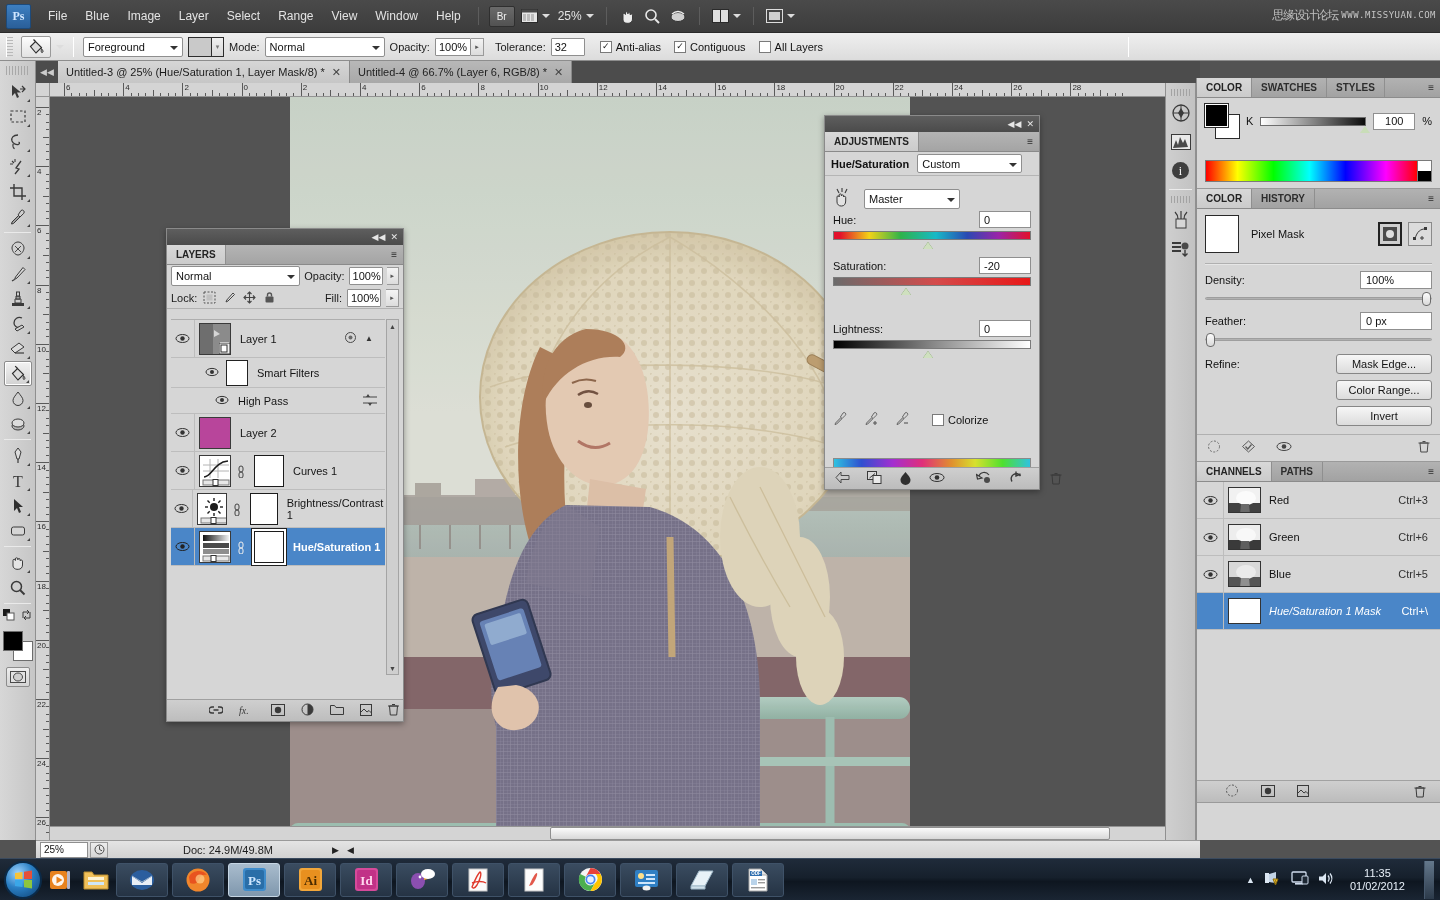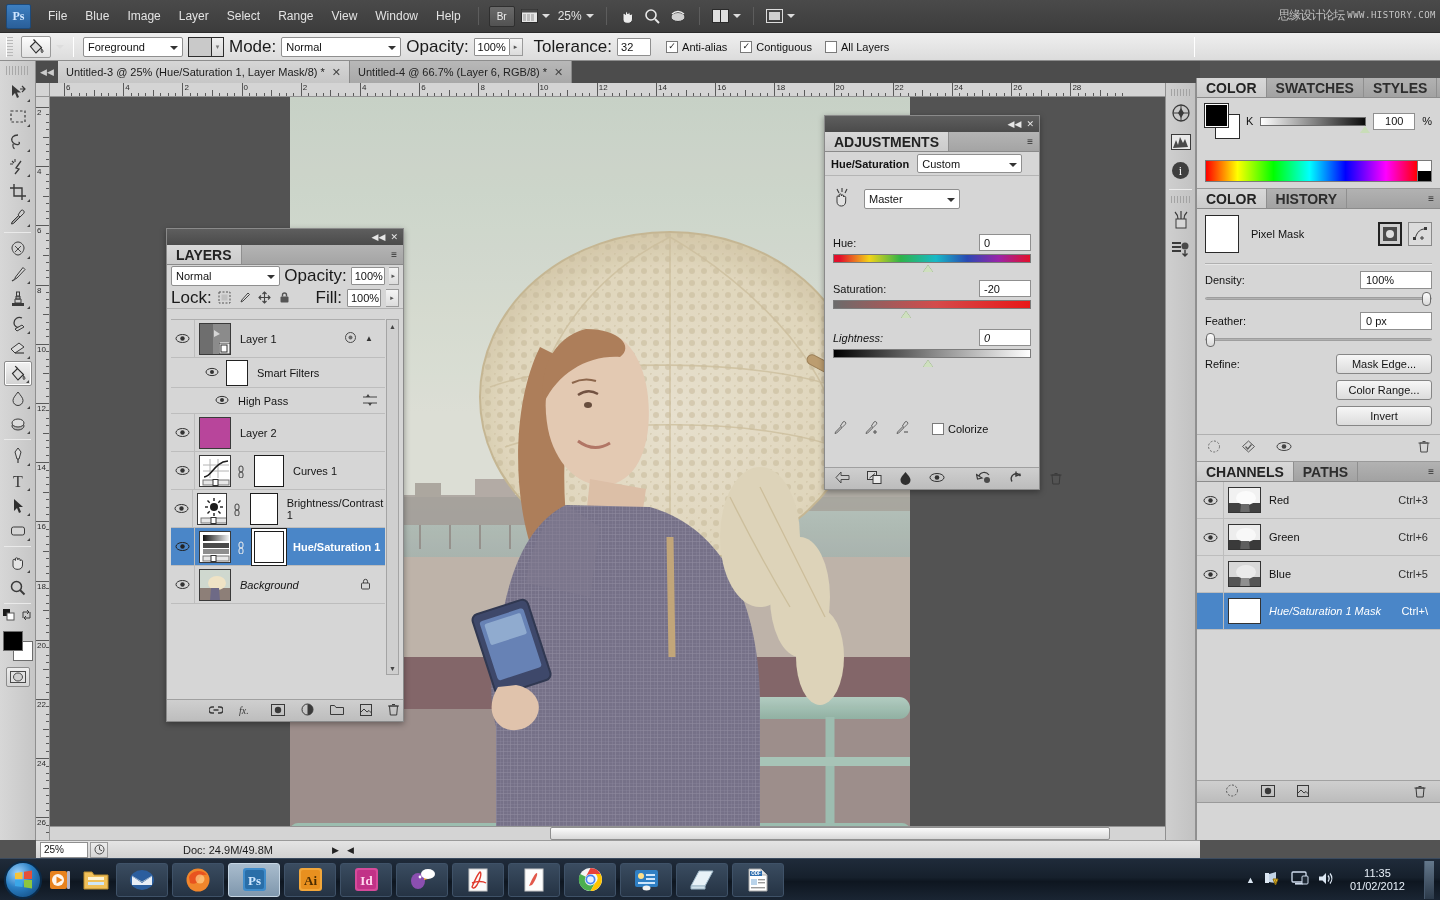--- a/index.html
+++ b/index.html
@@ -55,21 +55,21 @@
     display:flex;align-items:center;padding-left:6px;gap:5px;
   }
   .grip{width:7px;height:20px;background:
      repeating-linear-gradient(#b9b9b9 0 1px, transparent 1px 3px);
      border-left:1px solid #fff;margin-right:3px;}
   .tool-chip{
     width:30px;height:22px;background:linear-gradient(#fdfdfd,#e2e2e2);
     border:1px solid #9a9a9a;border-radius:2px;display:flex;align-items:center;justify-content:center;
   }
   .vsep{width:1px;height:20px;background:#b0b0b0;margin:0 4px;border-right:1px solid #fff;}
-  .lbl{font-size:17px;color:#1a1a1a;}
+  .lbl{font-size:11px;color:#1a1a1a;}
   select.sel, .fakesel{
     height:20px;background:#fff;border:1px solid #8f8f8f;border-radius:2px;
     font-size:11px;font-family:"Liberation Sans",sans-serif;color:#111;
     padding:0 16px 0 4px;position:relative;display:inline-flex;align-items:center;
   }
   .fakesel .ar{position:absolute;right:4px;top:8px;width:0;height:0;
     border-left:4px solid transparent;border-right:4px solid transparent;border-top:4px solid #333;}
   .inp{height:18px;background:#fff;border:1px solid #8f8f8f;border-radius:1px;
     font-size:11px;padding:0 3px;display:inline-flex;align-items:center;}
   .stepbtn{width:13px;height:18px;background:linear-gradient(#f4f4f4,#dcdcdc);
@@ -136,21 +136,21 @@
     background:linear-gradient(#e4e4e4,#d2d2d2);border-top:1px solid #9a9a9a;display:flex;align-items:center;}
   .st-zoom{width:48px;height:16px;background:#fff;border:1px solid #8f8f8f;margin-left:4px;font-size:10px;display:flex;align-items:center;padding-left:3px;}
   .st-btn{width:18px;height:16px;margin-left:2px;background:linear-gradient(#ececec,#d6d6d6);border:1px solid #9a9a9a;display:flex;align-items:center;justify-content:center;}
   .st-doc{flex:0 0 auto;margin-left:20px;font-size:11px;color:#1d1d1d;width:200px;text-align:center;}
   .st-tri{margin-left:4px;font-size:9px;color:#222;}
 
   
   .panel{position:absolute;background:#d6d6d6;border:1px solid #8a8a8a;box-shadow:0 2px 6px rgba(0,0,0,.35);}
   .panel-titlebar{height:16px;background:linear-gradient(#5e5e5e,#4b4b4b);display:flex;align-items:center;justify-content:flex-end;gap:5px;padding-right:5px;color:#e6e6e6;font-size:9px;}
   .tabstrip{height:20px;background:linear-gradient(#b4b4b4,#a4a4a4);display:flex;align-items:stretch;border-bottom:1px solid #8a8a8a;}
-  .ptab{display:flex;align-items:center;padding:0 9px;font-size:14px;font-weight:bold;color:#232323;border-right:1px solid #8f8f8f;}
+  .ptab{display:flex;align-items:center;padding:0 9px;font-size:10px;font-weight:bold;color:#232323;border-right:1px solid #8f8f8f;}
   .ptab.on{background:linear-gradient(#d8d8d8,#cbcbcb);}
   .ptab.off{background:transparent;color:#2d2d2d;}
   .pmenu{margin-left:auto;display:flex;align-items:center;padding:0 6px;color:#2b2b2b;font-size:10px;}
 
   
   #layers-panel{left:166px;top:228px;width:238px;height:494px;}
   .lp-row1{height:22px;display:flex;align-items:center;gap:4px;padding:2px 4px;}
   .lp-row2{height:22px;display:flex;align-items:center;gap:5px;padding:2px 4px;border-bottom:1px solid #b2b2b2;}
   .lock-ico{width:15px;height:15px;display:flex;align-items:center;justify-content:center;}
   .layer-list{position:absolute;left:4px;top:90px;width:214px;height:356px;background:#d6d6d6;border-top:1px solid #aeaeae;overflow:hidden;}
@@ -166,21 +166,21 @@
   .lp-sub{height:30px;display:flex;align-items:center;border-bottom:1px solid #bdbdbd;padding-left:34px;}
   .lp-sub2{height:26px;display:flex;align-items:center;border-bottom:1px solid #bdbdbd;padding-left:44px;}
   .lp-footer{position:absolute;left:0;bottom:0;width:236px;height:22px;background:linear-gradient(#cfcfcf,#bdbdbd);border-top:1px solid #a0a0a0;display:flex;align-items:center;gap:16px;padding-left:42px;}
   .lp-scroll{position:absolute;right:4px;top:90px;width:13px;height:356px;background:#cfcfcf;border:1px solid #a4a4a4;}
 
   
   #adjust-panel{left:824px;top:115px;width:216px;height:375px;}
   .adj-head{height:24px;display:flex;align-items:center;gap:8px;padding:0 6px;border-bottom:1px solid #b5b5b5;}
   .adj-title{font-size:11px;font-weight:bold;color:#111;}
   .adj-body{padding:8px 8px 0 8px;}
-  .adjrow{display:flex;align-items:center;justify-content:space-between;margin-top:24px;}
+  .adjrow{display:flex;align-items:center;justify-content:space-between;margin-top:1px;}
   .adj-lab{font-size:11px;}
   .adj-val{width:52px;height:17px;background:#fff;border:1px solid #8f8f8f;font-size:11px;display:flex;align-items:center;padding-left:4px;}
   .slidertrack{height:9px;margin-top:3px;border:1px solid #7b7b7b;position:relative;}
   .slidermark{position:absolute;top:10px;width:0;height:0;border-left:5px solid transparent;border-right:5px solid transparent;border-bottom:7px solid #cfe0bf;filter:drop-shadow(0 0 0 #4d7a37);}
   .adj-footer{position:absolute;left:0;bottom:0;width:214px;height:22px;background:linear-gradient(#cfcfcf,#bcbcbc);border-top:1px solid #a0a0a0;display:flex;align-items:center;gap:17px;padding-left:10px;}
 
   
   .icondock{position:absolute;left:1165px;top:83px;width:31px;height:757px;background:linear-gradient(to right,#cfcfcf,#c2c2c2);border-left:1px solid #909090;border-right:1px solid #909090;padding-top:4px;}
   .ic{width:25px;height:25px;margin:4px auto;display:flex;align-items:center;justify-content:center;}
   .ic-grip{height:7px;margin:2px 5px;background:repeating-linear-gradient(to right,#a3a3a3 0 1px,transparent 1px 3px);}
@@ -290,21 +290,21 @@
     <div class="mb-sep"></div>
     <div class="mb-plain">
       <svg width="17" height="14" viewBox="0 0 17 14">
           <rect x="0.5" y="0.5" width="16" height="13" fill="none" stroke="#ddd"></rect>
           <rect x="3" y="3" width="11" height="8" fill="#cfcfcf"></rect>
         </svg>
       <span class="caret-d"></span>
     </div>
     <div class="watermark">
       <span class="wm-cn">思缘设计论坛</span>
-      <span class="wm-en">WWW.HISTORY.COM</span>
+      <span class="wm-en">WWW.MISSYUAN.COM</span>
     </div>
   </div>
 
   <div class="optionsbar">
     <div class="grip"></div>
     <div class="tool-chip">
       <svg width="18" height="18" viewBox="0 0 18 18">
           <path d="M3.5 8.5 L8.5 3.5 L14.5 9.5 L9 15 Z" fill="#dcdcdc" stroke="#2d2d2d" stroke-width="1.1"></path>
           <path d="M8.5 3.5 L6.5 1.5" stroke="#2d2d2d" stroke-width="1.2"></path>
           <path d="M14.5 10.5c1.5 2 2.2 3 1.1 3.9-1 .8-2.1-.3-1.1-3.9z" fill="#9a9a9a" stroke="#2d2d2d" stroke-width=".8"></path>
@@ -1177,43 +1177,20 @@
         <span class="linkico">
           <svg width="8" height="14" viewBox="0 0 8 14">
               <path d="M4 2a2 2 0 012 2v2a2 2 0 01-4 0V4a2 2 0 012-2z" fill="none" stroke="#eee"></path>
               <path d="M4 8a2 2 0 012 2v2a2 2 0 01-4 0v-2a2 2 0 012-2z" fill="none" stroke="#eee"></path>
             </svg>
         </span>
         <span class="maskthumb active"></span>
         <div class="lname">Hue/Saturation 1</div>
       </div>
 
-      <div class="lrow">
-        <div class="eye">
-          <svg width="15" height="11" viewBox="0 0 15 11">
-              <ellipse cx="7.5" cy="5.5" rx="6.5" ry="4" fill="none" stroke="#333"></ellipse>
-              <circle cx="7.5" cy="5.5" r="2.2" fill="#333"></circle>
-            </svg>
-        </div>
-        <div class="thumbbox">
-          <svg width="32" height="32" viewBox="0 0 32 32">
-              <rect width="32" height="32" fill="#cfd8cf"></rect>
-              <rect y="18" width="32" height="14" fill="#8d7f78"></rect>
-              <ellipse cx="17" cy="13" rx="9" ry="7" fill="#efe3c5"></ellipse>
-              <path d="M11 18 L10 31 L20 31 L19 18z" fill="#6e6a86"></path>
-            </svg>
-        </div>
-        <div class="lname" style="font-style:italic">Background</div>
-        <span style="position:absolute;right:14px;">
-          <svg width="11" height="12" viewBox="0 0 11 12">
-              <rect x="1.5" y="5" width="8" height="6" rx="1" fill="none" stroke="#444"></rect>
-              <path d="M3.5 5V3.3a2 2 0 014 0V5" fill="none" stroke="#444"></path>
-            </svg>
-        </span>
-      </div>
     </div>
 
     <div class="lp-scroll">
       <div style="height:12px;display:flex;align-items:center;justify-content:center;font-size:7px;color:#444;">▲</div>
       <div style="height:12px;display:flex;align-items:center;justify-content:center;font-size:7px;color:#444;position:absolute;bottom:0;left:0;width:11px;">▼</div>
     </div>
 
     <div class="lp-footer">
       <span>
         <svg width="14" height="12" viewBox="0 0 14 12">
@@ -1296,21 +1273,21 @@
       </div>
 
       <div class="adjrow" style="margin-top:17px;">
         <span class="adj-lab">Saturation:</span>
         <span class="adj-val">-20</span>
       </div>
       <div class="slidertrack" style="background:linear-gradient(to right,#6b6b6b,#d44b4b 52%,#e81818);">
         <div class="slidermark" style="left:67px;"></div>
       </div>
 
-      <div class="adjrow" style="margin-top:20px;font-style:italic;">
+      <div class="adjrow" style="margin-top:34px;">
         <span class="adj-lab">Lightness:</span>
         <span class="adj-val">0</span>
       </div>
       <div class="slidertrack" style="background:linear-gradient(to right,#000,#868686 50%,#fff);">
         <div class="slidermark" style="left:89px;"></div>
       </div>
 
       <div style="display:flex;align-items:center;gap:16px;margin-top:62px;">
         <span>
           <svg width="15" height="15" viewBox="0 0 15 15">

